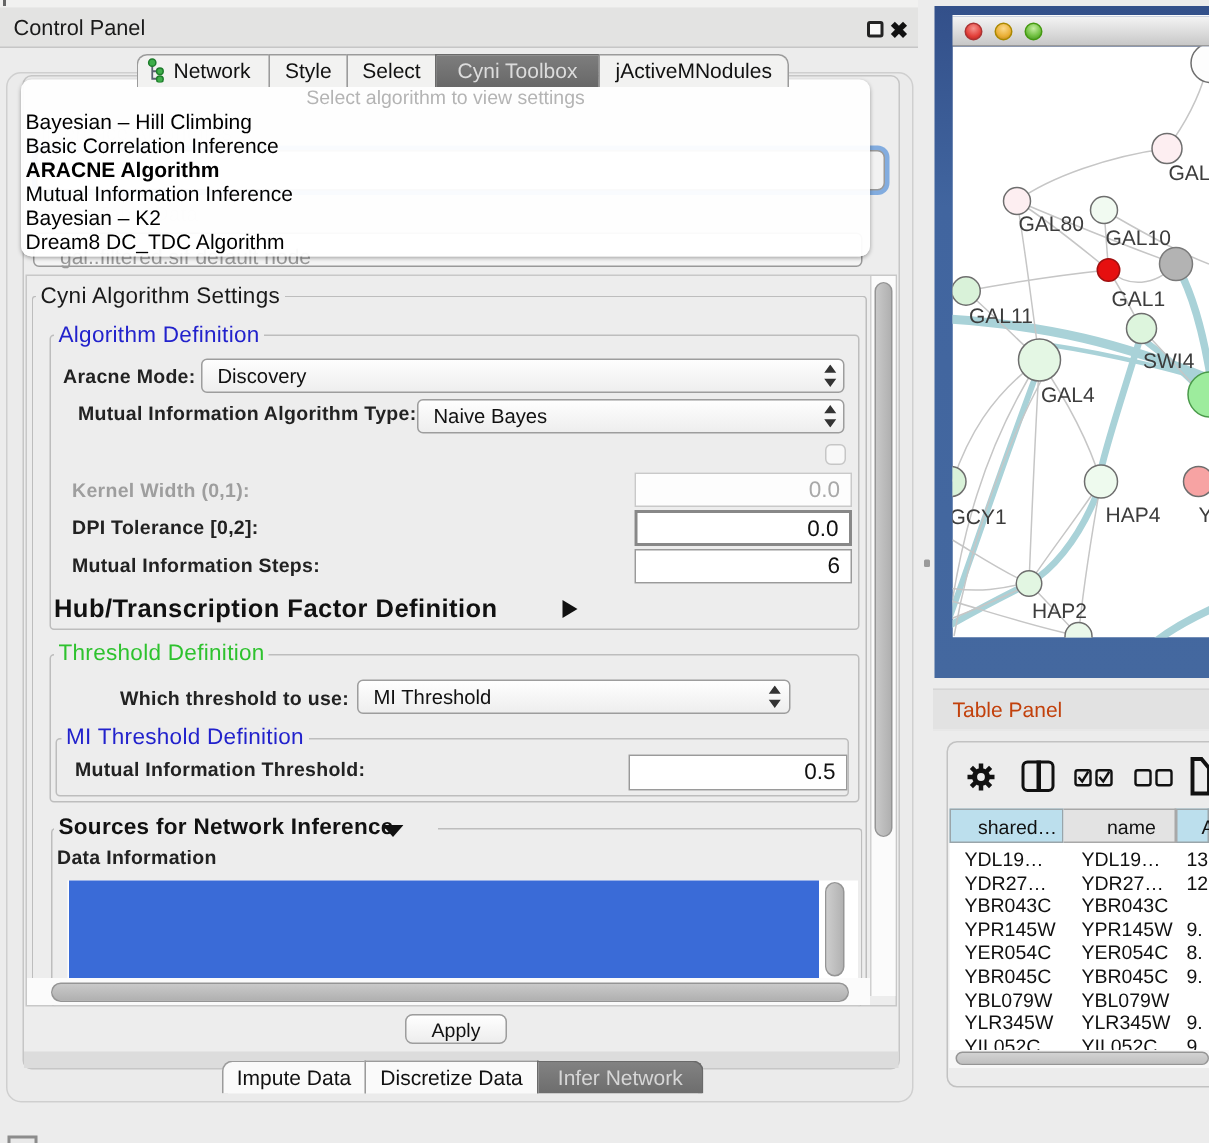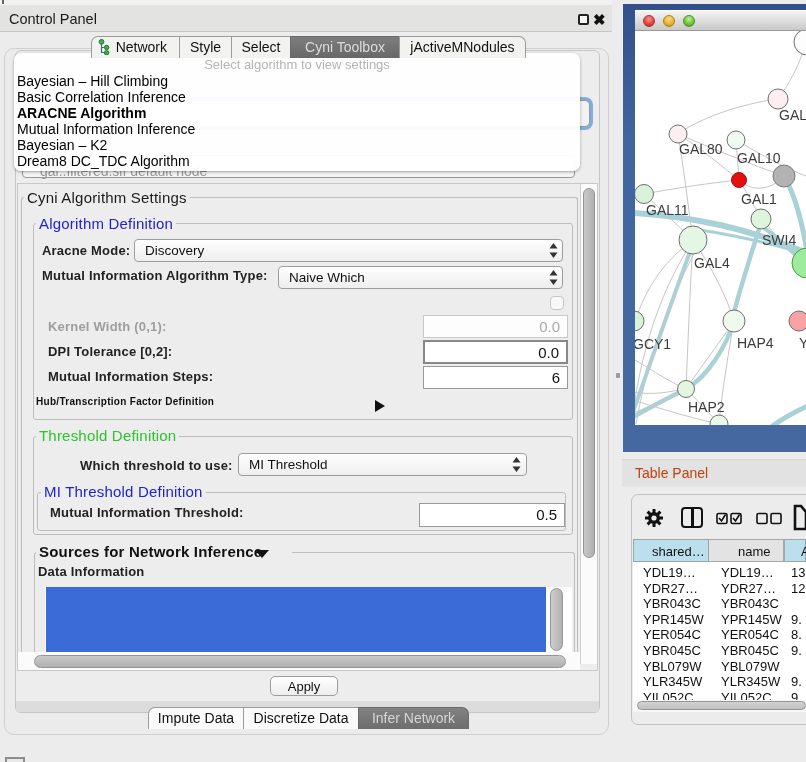--- a/index.html
+++ b/index.html
@@ -102,42 +102,42 @@
   <div class="gtitle" style="left:24px; top:189px; color:#1a1a1a;">Cyni Algorithm Settings</div>
 
   <div class="group" style="left:33px; top:223px; width:540px; height:197px;"></div>
   <div class="gtitle" style="left:36px; top:215px; color:#2222cc;">Algorithm Definition</div>
 
   <div class="lbl" style="left:42px; top:243px;">Aracne Mode:</div>
   <div class="combo" style="left:134px; top:239px; width:429px;">Discovery</div>
   <svg class="carr" style="left:549px; top:243px;" width="9" height="15" viewBox="0 0 9 15">
     <path d="M4.5 0 L8.5 5.5 L0.5 5.5 Z M4.5 15 L8.5 9.5 L0.5 9.5 Z" fill="#333"></path>
     </svg>
-  <div class="lbl" style="left:42px; top:268px;">Mutual Information Algorithm Type:</div>
-  <div class="combo" style="left:278px; top:266px; width:285px;">Naive Which</div>
+  <div class="lbl" style="left:52px; top:268px;">Mutual Information Algorithm Type:</div>
+  <div class="combo" style="left:278px; top:266px; width:285px;">Naive Bayes</div>
   <svg class="carr" style="left:549px; top:270px;" width="9" height="15" viewBox="0 0 9 15">
     <path d="M4.5 0 L8.5 5.5 L0.5 5.5 Z M4.5 15 L8.5 9.5 L0.5 9.5 Z" fill="#333"></path>
     </svg>
 
   <div class="abs" style="left:550px; top:296px; width:14px; height:14px; border:1.5px solid #c6c6c6;
      border-radius:4px; background:#f8f8f8;"></div>
 
   <div class="lbl dis" style="left:48px; top:319px;">Kernel Width (0,1):</div>
   <div class="tfield" style="left:423px; top:315px; width:145px; height:23px; line-height:22px;
      border:1px solid #c9c9c9; color:#a9a9a9; background:#fdfdfd; font-size:15px;">0.0</div>
 
   <div class="lbl" style="left:48px; top:344px;">DPI Tolerance [0,2]:</div>
   <div class="tfield" style="left:423px; top:340px; width:145px; height:24px; line-height:21px;
      border:2px solid #888; font-size:15px;">0.0</div>
 
   <div class="lbl" style="left:48px; top:369px;">Mutual Information Steps:</div>
   <div class="tfield" style="left:423px; top:366px; width:145px; height:23px; line-height:21px;
      border:1.5px solid #9a9a9a; font-size:15px;">6</div>
 
-  <div class="abs" style="left:36px; top:396px; font-size:10px; letter-spacing:0.3px; font-weight:bold; color:#111;">Hub/Transcription Factor Definition</div>
+  <div class="abs" style="left:36px; top:396px; font-size:17px; letter-spacing:0.3px; font-weight:bold; color:#111;">Hub/Transcription Factor Definition</div>
   <svg class="abs" style="left:374px; top:399px;" width="12" height="14" viewBox="0 0 12 14">
     <path d="M1 1 L11 7 L1 13 Z" fill="#111"></path>
     </svg>
 
   <div class="group" style="left:33px; top:436px; width:540px; height:99px;"></div>
   <div class="gtitle" style="left:36px; top:427px; color:#2ec22e;">Threshold Definition</div>
 
   <div class="lbl" style="left:80px; top:458px;">Which threshold to use:</div>
   <div class="combo" style="left:238px; top:453px; width:289px;">MI Threshold</div>
   <svg class="carr" style="left:512px; top:457px;" width="9" height="15" viewBox="0 0 9 15">

